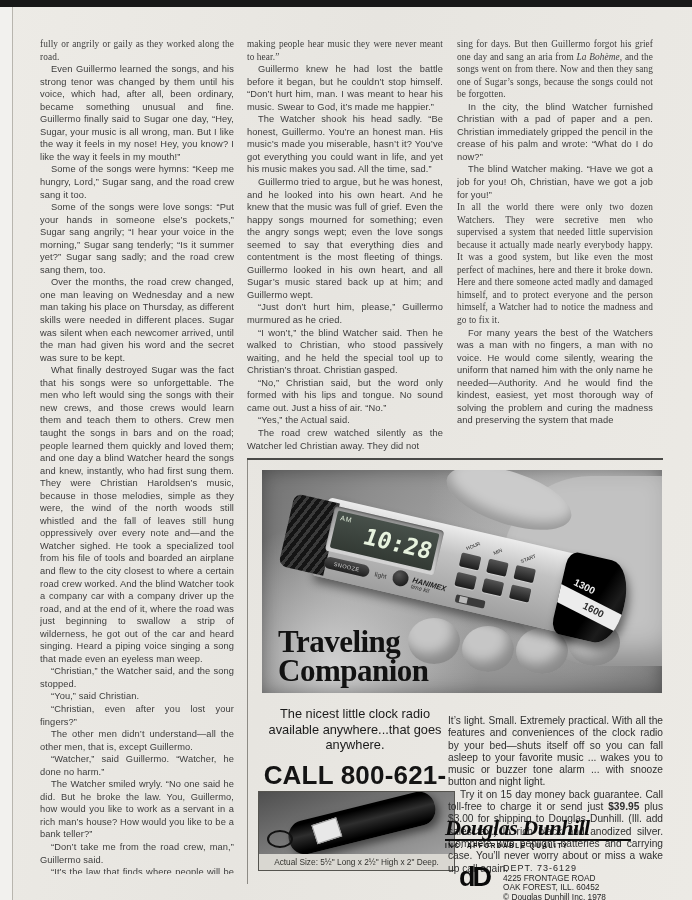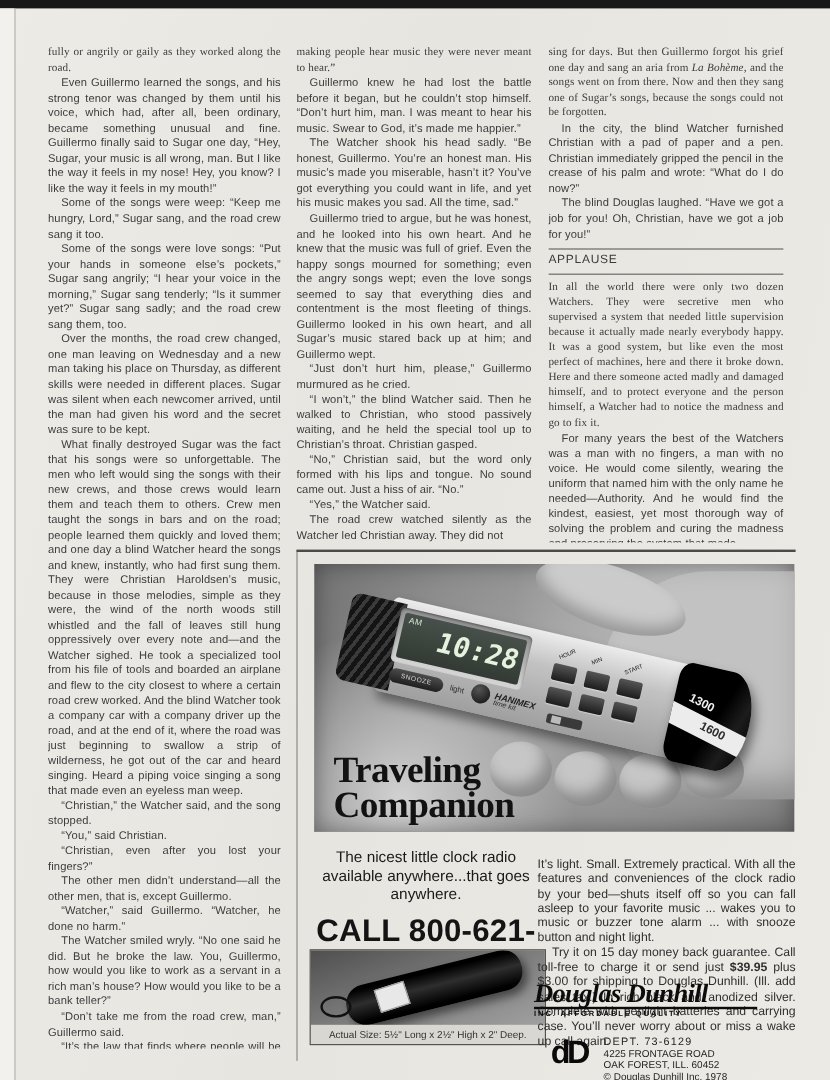--- a/index.html
+++ b/index.html
@@ -127,21 +127,21 @@
 <body>
 
 <div class="page">
   <div class="top-bar"></div>
   <div class="edge-strip"></div>
   <div class="edge-line"></div>
 
   <div class="story-col col-left">
     <p class="cont">fully or angrily or gaily as they worked along the road.</p>
     <p>Even Guillermo learned the songs, and his strong tenor was changed by them until his voice, which had, after all, been ordinary, became something unusual and fine. Guillermo finally said to Sugar one day, “Hey, Sugar, your music is all wrong, man. But I like the way it feels in my nose! Hey, you know? I like the way it feels in my mouth!”</p>
-    <p>Some of the songs were weep: “Keep me hungry, Lord,” Sugar sang, and the road crew sang it too.</p>
+    <p>Some of the songs were hymns: “Keep me hungry, Lord,” Sugar sang, and the road crew sang it too.</p>
     <p>Some of the songs were love songs: “Put your hands in someone else’s pockets,” Sugar sang angrily; “I hear your voice in the morning,” Sugar sang tenderly; “Is it summer yet?” Sugar sang sadly; and the road crew sang them, too.</p>
     <p>Over the months, the road crew changed, one man leaving on Wednesday and a new man taking his place on Thursday, as different skills were needed in different places. Sugar was silent when each newcomer arrived, until the man had given his word and the secret was sure to be kept.</p>
     <p>What finally destroyed Sugar was the fact that his songs were so unforgettable. The men who left would sing the songs with their new crews, and those crews would learn them and teach them to others. Crew men taught the songs in bars and on the road; people learned them quickly and loved them; and one day a blind Watcher heard the songs and knew, instantly, who had first sung them. They were Christian Haroldsen’s music, because in those melodies, simple as they were, the wind of the north woods still whistled and the fall of leaves still hung oppressively over every note and—and the Watcher sighed. He took a specialized tool from his file of tools and boarded an airplane and flew to the city closest to where a certain road crew worked. And the blind Watcher took a company car with a company driver up the road, and at the end of it, where the road was just beginning to swallow a strip of wilderness, he got out of the car and heard singing. Heard a piping voice singing a song that made even an eyeless man weep.</p>
     <p>“Christian,” the Watcher said, and the song stopped.</p>
     <p>“You,” said Christian.</p>
     <p>“Christian, even after you lost your fingers?”</p>
     <p>The other men didn’t understand—all the other men, that is, except Guillermo.</p>
     <p>“Watcher,” said Guillermo. “Watcher, he done no harm.”</p>
     <p>The Watcher smiled wryly. “No one said he did. But he broke the law. You, Guillermo, how would you like to work as a servant in a rich man’s house? How would you like to be a bank teller?”</p>
     <p>“Don’t take me from the road crew, man,” Guillermo said.</p>
@@ -149,29 +149,28 @@
   </div>
 
   <div class="story-col col-mid">
     <p class="cont">making people hear music they were never meant to hear.”</p>
     <p>Guillermo knew he had lost the battle before it began, but he couldn’t stop himself. “Don’t hurt him, man. I was meant to hear his music. Swear to God, it’s made me happier.”</p>
     <p>The Watcher shook his head sadly. “Be honest, Guillermo. You’re an honest man. His music’s made you miserable, hasn’t it? You’ve got everything you could want in life, and yet his music makes you sad. All the time, sad.”</p>
     <p>Guillermo tried to argue, but he was honest, and he looked into his own heart. And he knew that the music was full of grief. Even the happy songs mourned for something; even the angry songs wept; even the love songs seemed to say that everything dies and contentment is the most fleeting of things. Guillermo looked in his own heart, and all Sugar’s music stared back up at him; and Guillermo wept.</p>
     <p>“Just don’t hurt him, please,” Guillermo murmured as he cried.</p>
     <p>“I won’t,” the blind Watcher said. Then he walked to Christian, who stood passively waiting, and he held the special tool up to Christian’s throat. Christian gasped.</p>
     <p>“No,” Christian said, but the word only formed with his lips and tongue. No sound came out. Just a hiss of air. “No.”</p>
-    <p>“Yes,” the Watcher said.</p>
+    <p>“Yes,” the Actual said.</p>
     <p>The road crew watched silently as the Watcher led Christian away. They did not</p>
   </div>
 
   <div class="story-col col-right">
     <p class="cont"><span>sing for days. But then Guillermo forgot his grief one day and sang an aria from </span><i class="lat">La Bohème</i><span>, and the songs went on from there. Now and then they sang one of Sugar’s songs, because the songs could not be forgotten.</span></p>
     <p>In the city, the blind Watcher furnished Christian with a pad of paper and a pen. Christian immediately gripped the pencil in the crease of his palm and wrote: “What do I do now?”</p>
-    <p>The blind Douglas laughed. “Have we got a job for you! Oh, Christian, have we got a job for you!”</p>
-    <div class="sect-head">APPLAUSE</div>
+    <p>The blind Watcher making. “Have we got a job for you! Oh, Christian, have we got a job for you!”</p>
     <p class="cont">In all the world there were only two dozen Watchers. They were secretive men who supervised a system that needed little supervision because it actually made nearly everybody happy. It was a good system, but like even the most perfect of machines, here and there it broke down. Here and there someone acted madly and damaged himself, and to protect everyone and the person himself, a Watcher had to notice the madness and go to fix it.</p>
     <p>For many years the best of the Watchers was a man with no fingers, a man with no voice. He would come silently, wearing the uniform that named him with the only name he needed—Authority. And he would find the kindest, easiest, yet most thorough way of solving the problem and curing the madness and preserving the system that made</p>
   </div>
 
   <div class="ad">
     <div class="ad-left-rule"></div>
 
     <div class="ad-photo">
       <div class="palm"></div>
       <div class="thumb"></div>

